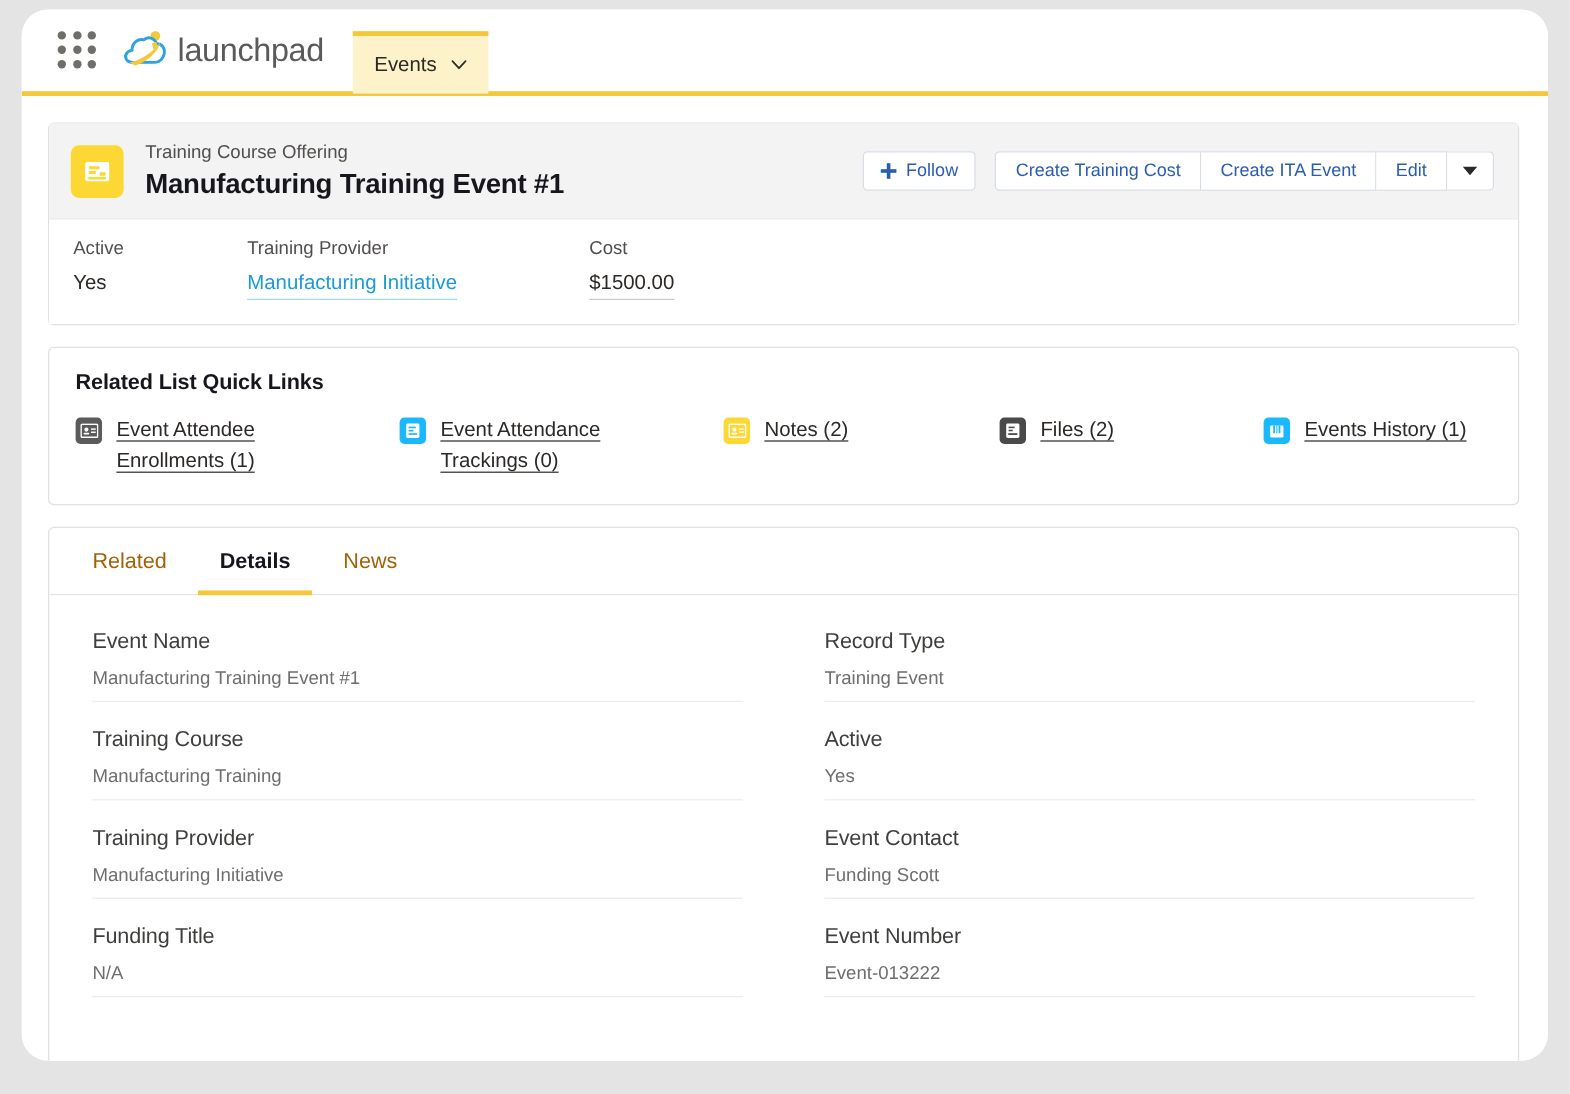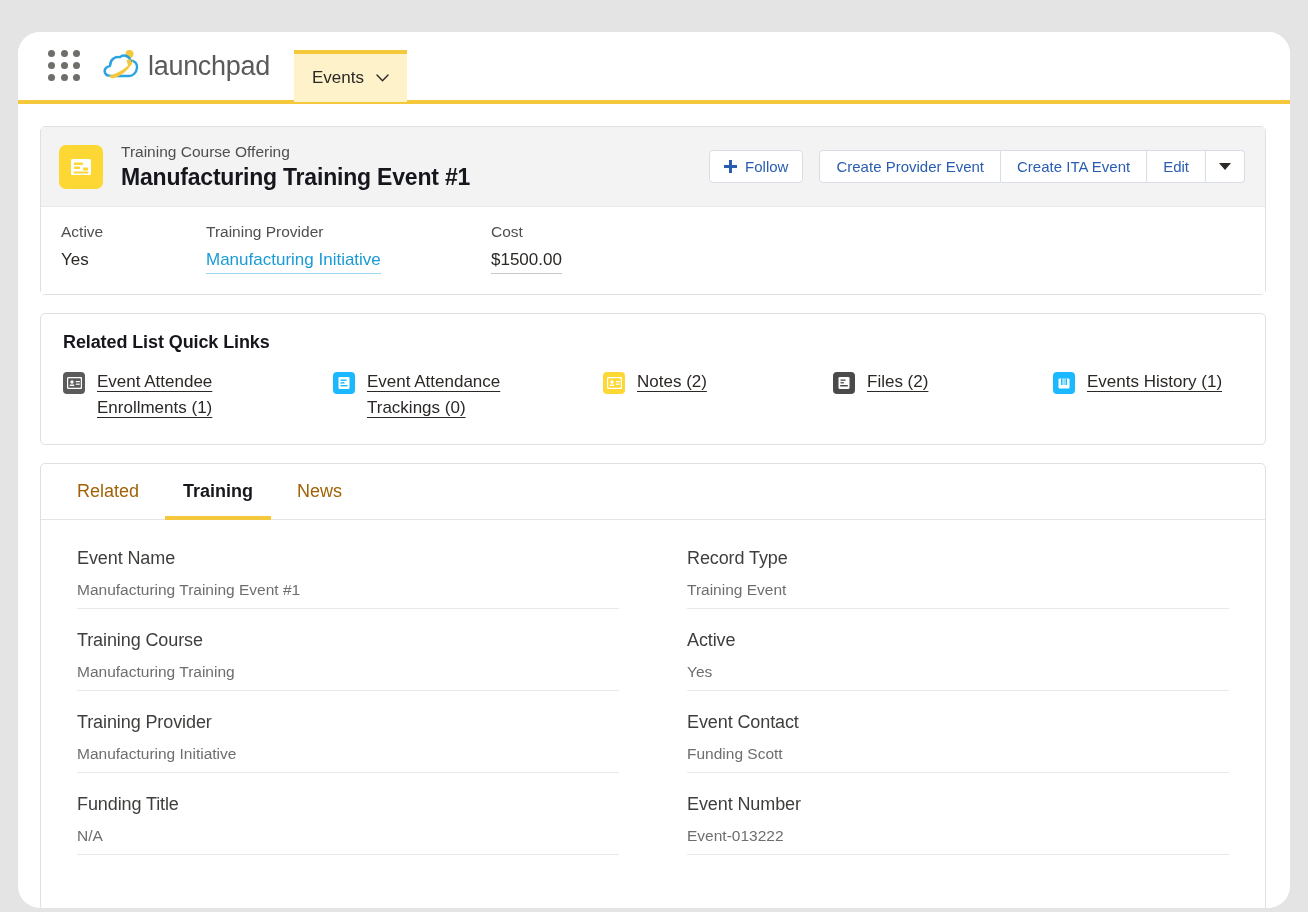--- a/index.html
+++ b/index.html
@@ -4,21 +4,21 @@
 <style>
   * { box-sizing: border-box; margin: 0; padding: 0; }
   html, body {
     width: 1308px; height: 912px;
     background: #e4e4e4;
     font-family: "Liberation Sans", sans-serif;
     -webkit-font-smoothing: antialiased;
   }
   .page {
     position: absolute;
-    left: 18px; top: 32px;
+    left: 18px; top: 8px;
     width: 1272px; height: 876px;
     background: #ffffff;
     border-radius: 22px;
     overflow: hidden;
   }
 
   
   .globalnav {
     position: relative;
     height: 72px;
@@ -284,21 +284,21 @@
             <div class="rh-subtitle">Training Course Offering</div>
             <div class="rh-title">Manufacturing Training Event #1</div>
           </div>
         </div>
         <div class="rh-actions">
           <div class="btn btn-follow">
             <span class="plus-icon"></span>
             <span>Follow</span>
           </div>
           <div class="btn-group">
-            <div class="btn">Create Provider Event</div>
+            <div class="btn">Create Training Cost</div>
             <div class="btn">Create ITA Event</div>
             <div class="btn">Edit</div>
             <div class="btn">
               <span class="caret-down"></span>
             </div>
           </div>
         </div>
       </div>
       <div class="rh-fields">
         <div class="hl-field f1">
@@ -381,21 +381,21 @@
           </span>
           <span class="ql-link">Events History (1)</span>
         </div>
 
       </div>
     </div>
 
     <div class="card">
       <div class="tabs">
         <div class="tab">Related</div>
-        <div class="tab active">Training</div>
+        <div class="tab active">Details</div>
         <div class="tab">News</div>
       </div>
       <div class="details-grid">
 
         <div class="field">
           <div class="field-label">Event Name</div>
           <div class="field-value">Manufacturing Training Event #1</div>
         </div>
         <div class="field">
           <div class="field-label">Record Type</div>

